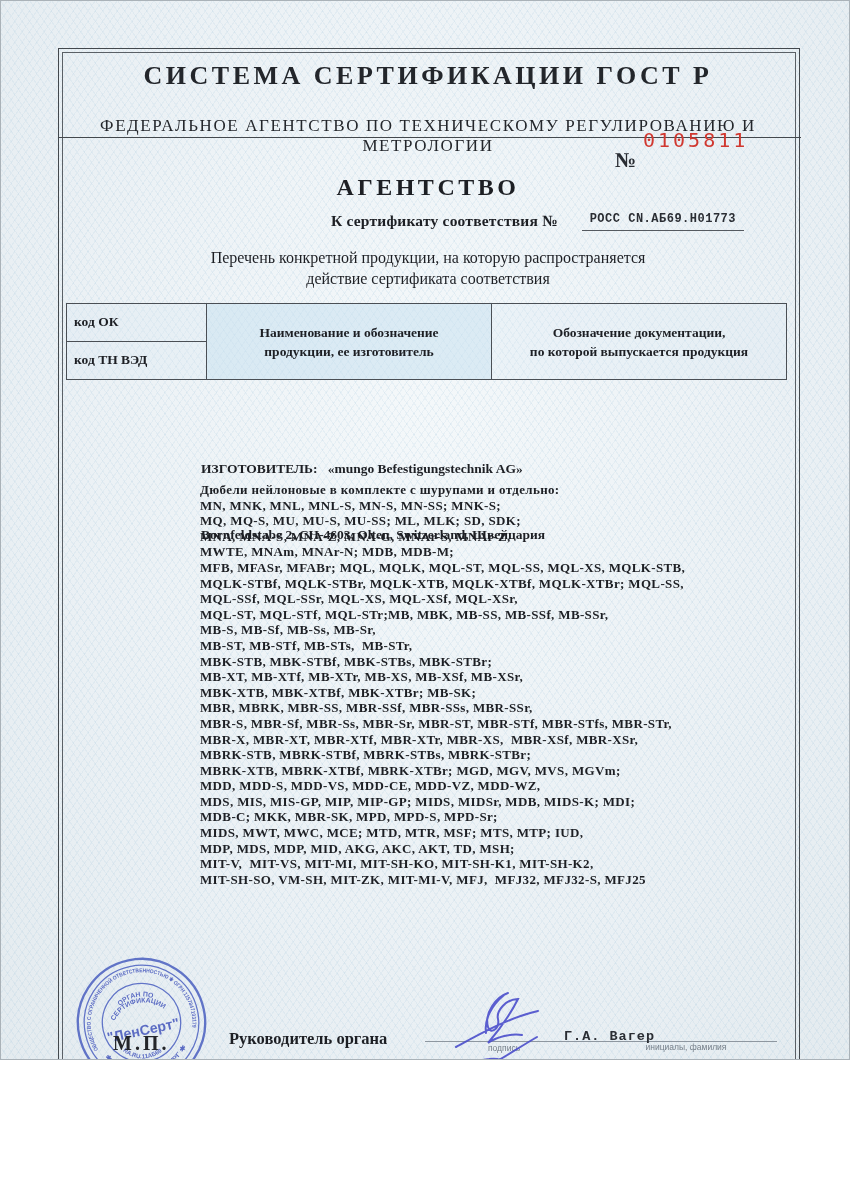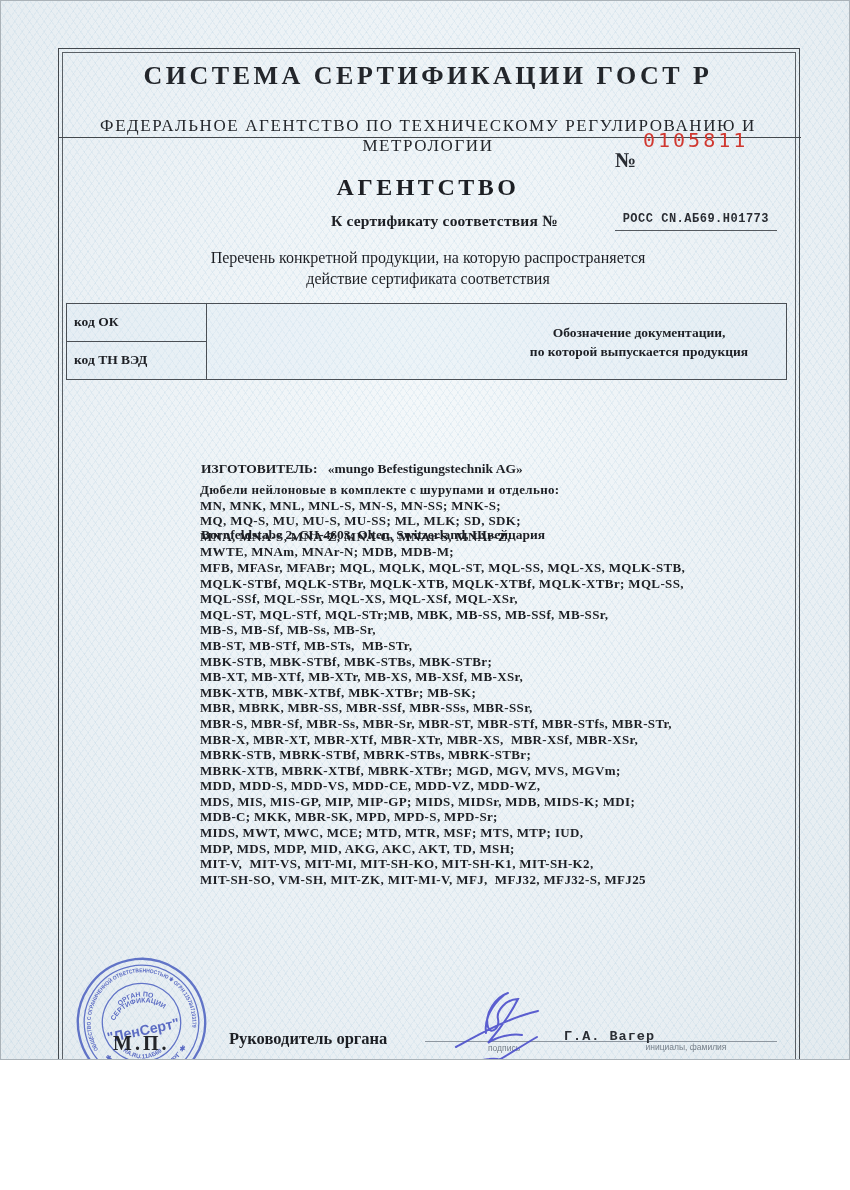--- a/index.html
+++ b/index.html
@@ -19,23 +19,23 @@
   .hdr-sep{position:absolute;left:57px;top:136px;width:743px;border-top:1.6px solid #43484d;}
   .h1{position:absolute;left:57px;top:60px;width:740px;text-align:center;
       font-size:26px;font-weight:bold;letter-spacing:3.5px;color:#23262b;}
   .h2{position:absolute;left:57px;top:115px;width:740px;text-align:center;
       font-size:17px;font-weight:normal;letter-spacing:1.6px;color:#23262b;}
   .num-prefix{position:absolute;left:614px;top:147px;font-size:21px;font-weight:bold;color:#2a2d33;}
   .num-value{position:absolute;left:642px;top:127px;font-family:"DejaVu Sans Mono",monospace;
       font-size:20px;color:#d03830;letter-spacing:3px;}
   .doc-title{position:absolute;left:57px;top:173px;width:740px;text-align:center;
       font-size:24px;font-weight:bold;letter-spacing:3.5px;}
-  .cert-row{position:absolute;left:330px;top:211px;display:flex;align-items:center;gap:40px;}
+  .cert-row{position:absolute;left:330px;top:211px;display:flex;align-items:center;}
   .cert-label{font-size:15.5px;font-weight:bold;letter-spacing:0.2px;padding-bottom:2px;}
-  .cert-num{margin-left:17px;width:162px;border-bottom:1.3px solid #555a60;text-align:center;
+  .cert-num{margin-left:24px;width:162px;border-bottom:1.3px solid #555a60;text-align:center;
       font-family:"Liberation Mono",monospace;font-size:12px;font-weight:bold;
       letter-spacing:0.5px;padding-bottom:4px;position:relative;top:-1px;color:#2a2d33;}
   .subtitle{position:absolute;left:57px;top:247px;width:740px;text-align:center;
       font-size:16px;font-weight:normal;line-height:20.5px;}
   
   .tbl{position:absolute;left:65px;top:302px;width:721px;height:77px;border:1.3px solid #4a4f55;box-sizing:border-box;
       background:rgba(214,233,242,0.25);}
   .tbl .c1{position:absolute;left:0;top:0;width:140px;height:100%;border-right:1.3px solid #4a4f55;box-sizing:border-box;}
   .tbl .c1r1,.tbl .c1r2{position:absolute;left:0;width:100%;height:50%;display:flex;align-items:center;
       padding-left:7px;box-sizing:border-box;font-size:13.5px;font-weight:600;}
@@ -105,20 +105,24 @@
   <div class="subtitle">
     <div>Перечень конкретной продукции,  на которую распространяется</div>
     <div>действие сертификата соответствия</div>
   </div>
 
   <div class="tbl">
     <div class="c1">
       <div class="c1r1">код ОК</div>
       <div class="c1r2">код ТН ВЭД</div>
     </div>
+    <div class="c2">
+      <div>Наименование и обозначение</div>
+      <div>продукции, ее изготовитель</div>
+    </div>
     <div class="c3">
       <div>Обозначение документации,</div>
       <div>по которой выпускается продукция</div>
     </div>
   </div>
 
   <div class="manuf">
     <div>ИЗГОТОВИТЕЛЬ:   «mungo Befestigungstechnik AG»</div>
     <div>Bornfeldstabe 2, CH-4603, Olten, Switzerland, Швейцария</div>
   </div>

